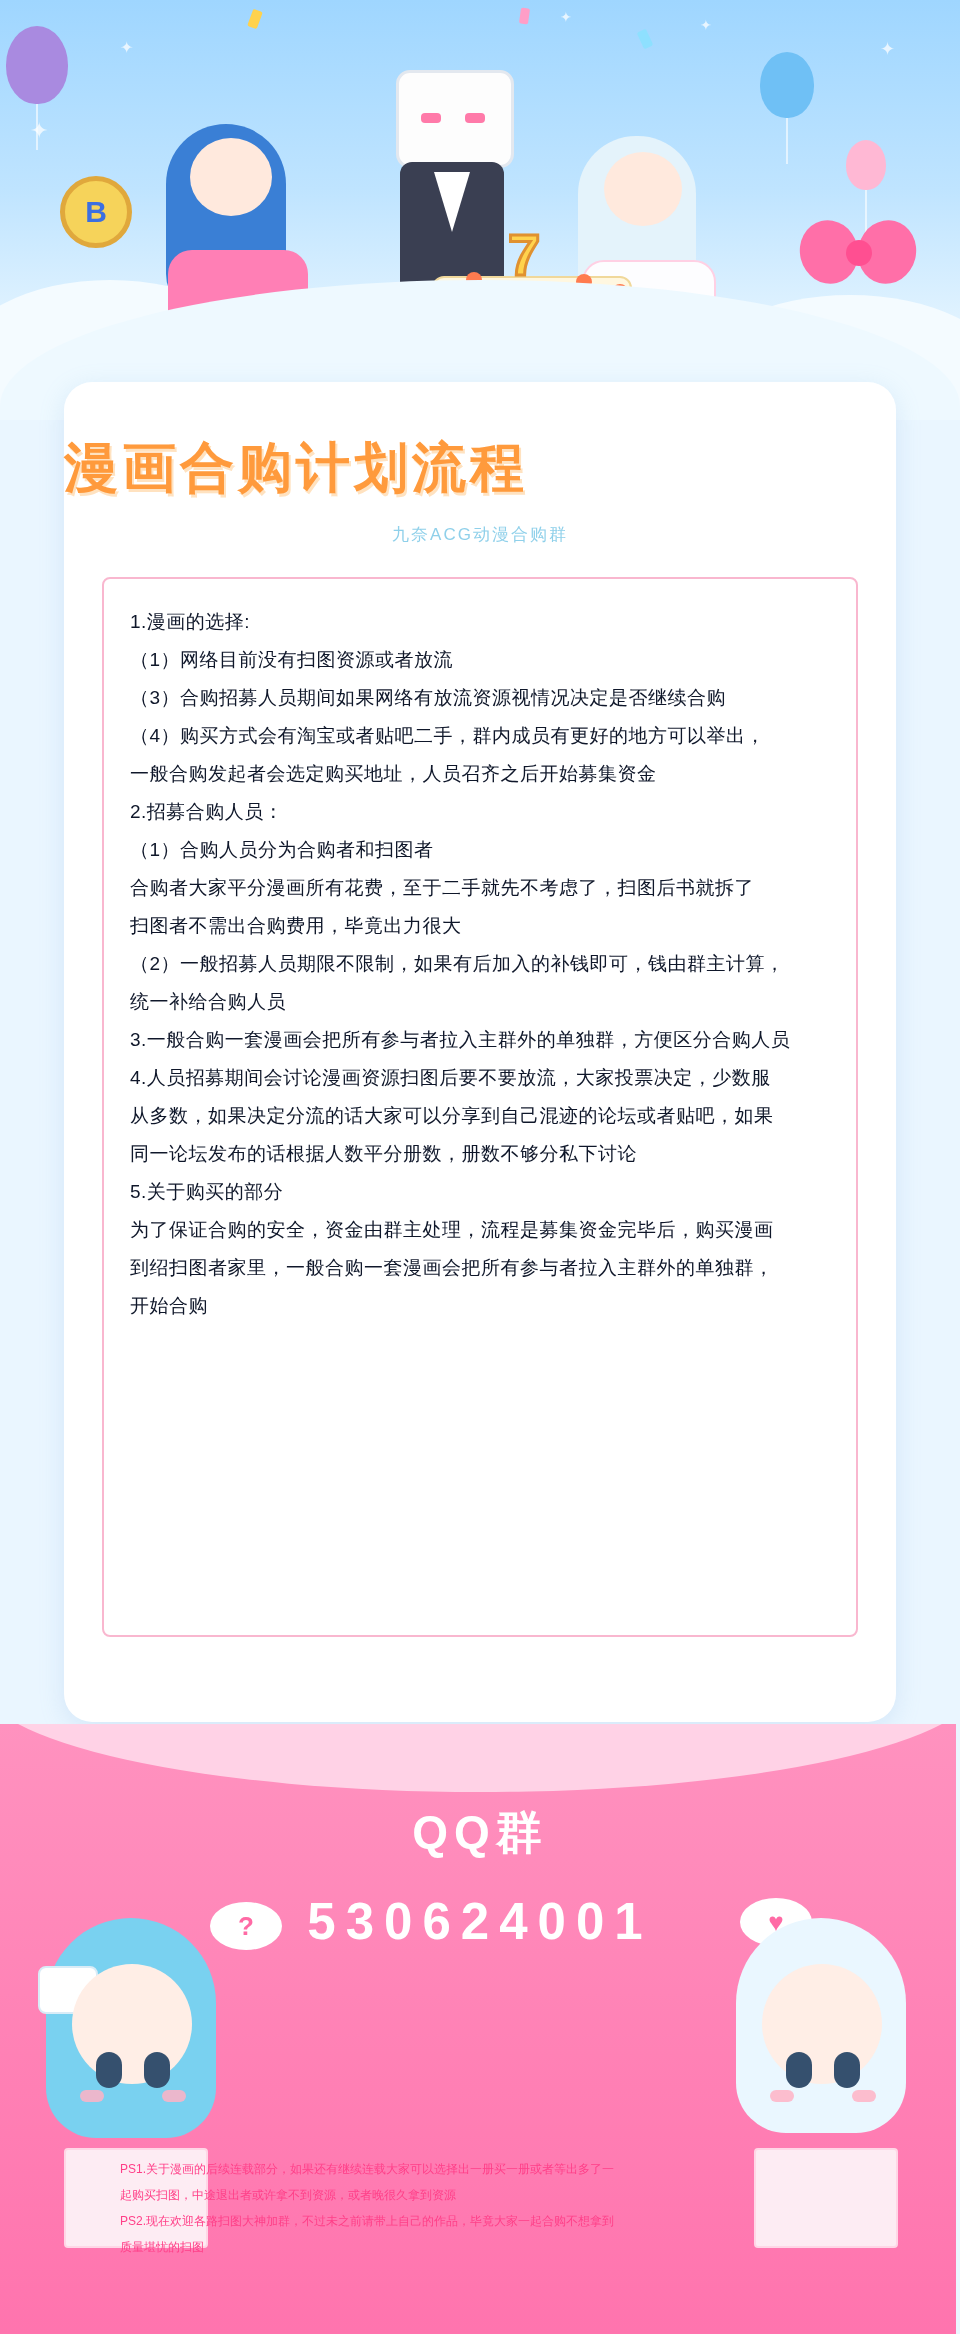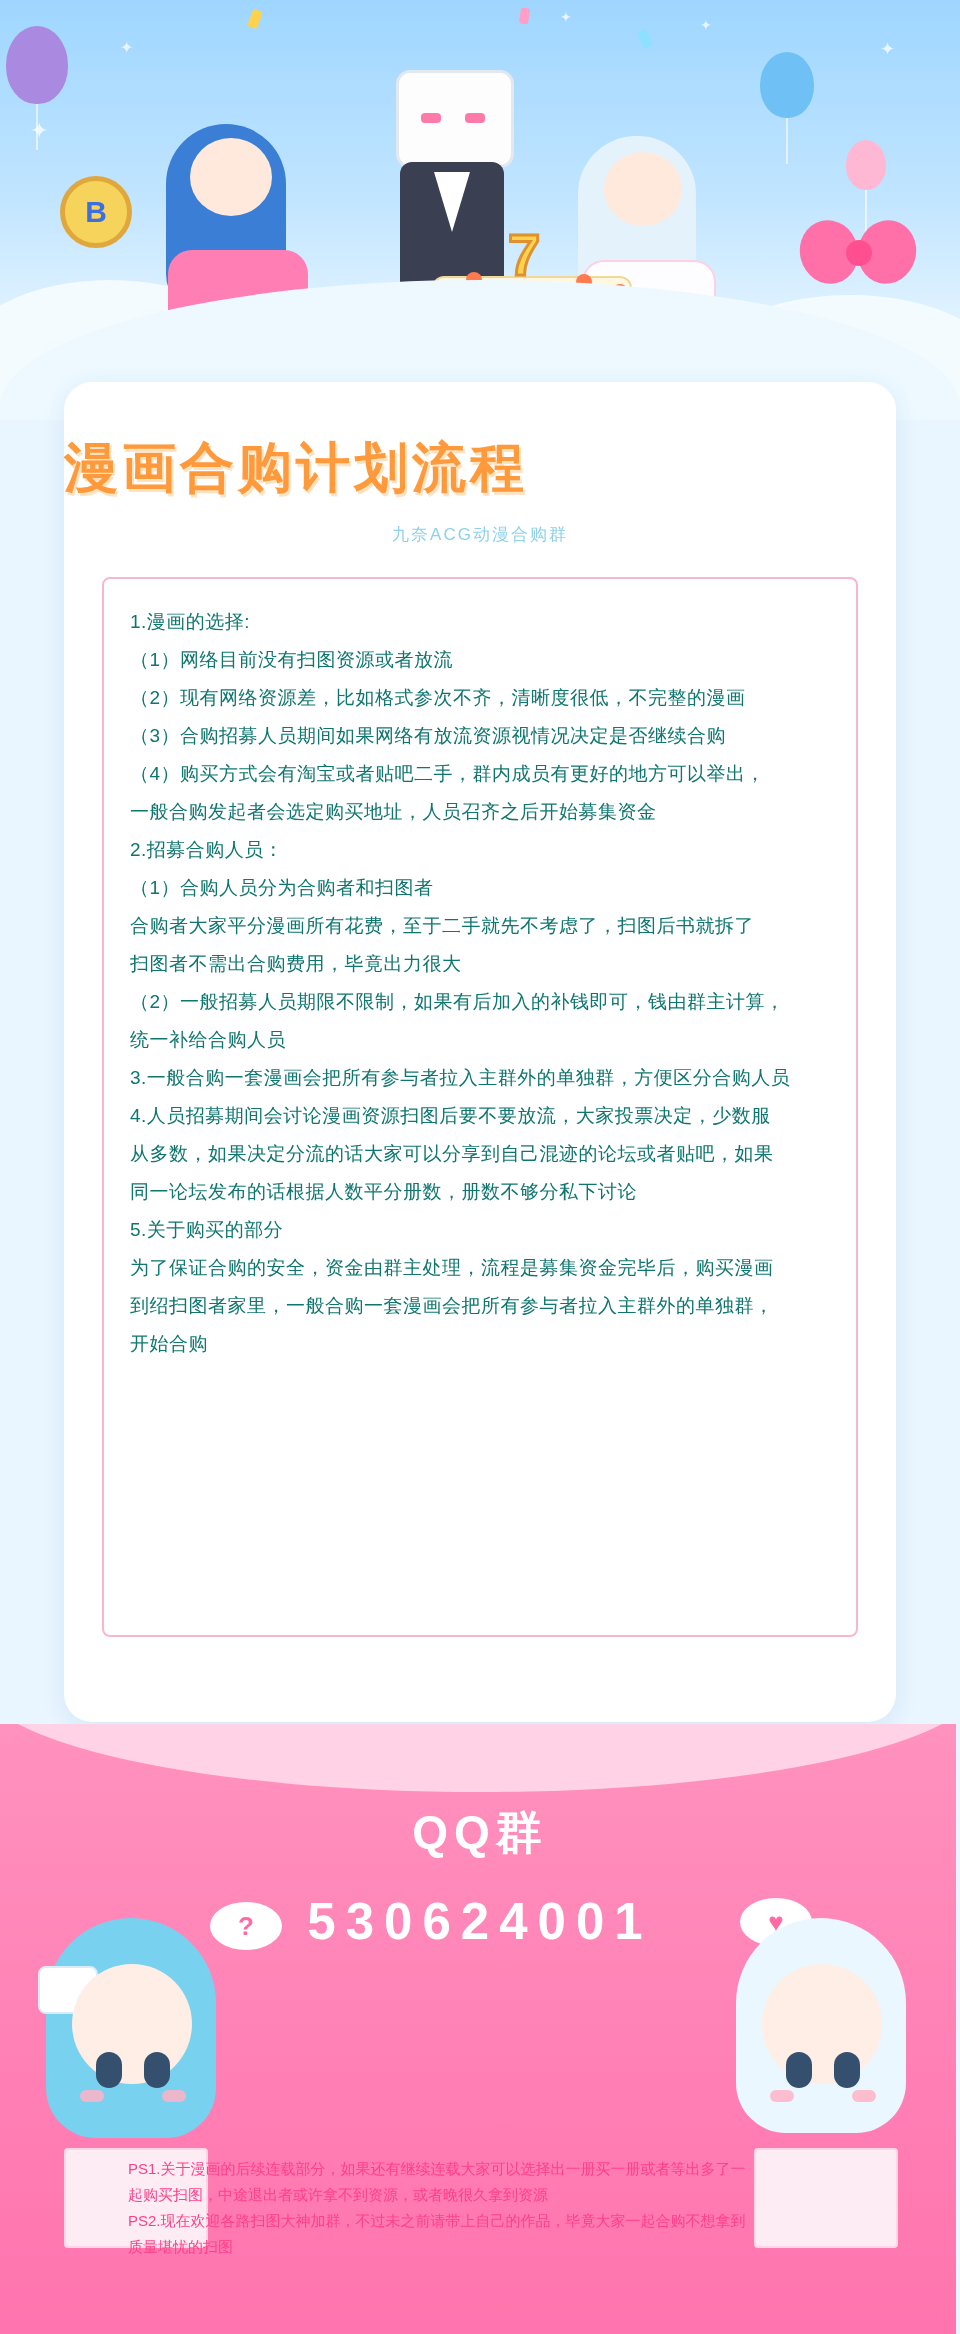--- a/index.html
+++ b/index.html
@@ -252,21 +252,21 @@
     left: 38px;
     top: 195px;
     width: 756px;
     height: 1060px;
     border: 2px solid #f9b7cf;
     border-radius: 8px;
     box-sizing: border-box;
     padding: 24px 26px;
   }
   .line {
-    color: #0f766e;
+    color: #0f172a;
     font-size: 19px;
     line-height: 38px;
     letter-spacing: .5px;
     white-space: pre-wrap;
   }
 
   
   .bottom {
     position: absolute;
     left: 0;
@@ -317,24 +317,23 @@
     letter-spacing: 10px;
   }
   .ps-block {
     position: absolute;
     left: 120px;
     top: 432px;
     width: 740px;
   }
   .ps-line {
     color: #ff3f88;
-    font-size: 15px;
+    font-size: 12px;
     line-height: 26px;
     white-space: pre-wrap;
-    margin-left: 8px;
   }
 
   .bchar {
     position: absolute;
     bottom: 96px;
   }
   .bchar-left { left: 20px; width: 230px; height: 330px; }
   .bchar-right{ left: 710px; width: 230px; height: 330px; }
   .b-hair-blue {
     position: absolute; left: 26px; top: 10px;
@@ -465,21 +464,20 @@
     <div class="banner-clouds"></div>
   </div>
 
   <div class="card">
     <div class="title">漫画合购计划流程</div>
     <div class="subtitle">九奈ACG动漫合购群</div>
 
     <div class="inner-box">
       <div class="line">1.漫画的选择:</div>
       <div class="line">（1）网络目前没有扫图资源或者放流</div>
-      <div class="line">（2）现有网络资源差，比如格式参次不齐，清晰度很低，不完整的漫画</div>
       <div class="line">（3）合购招募人员期间如果网络有放流资源视情况决定是否继续合购</div>
       <div class="line">（4）购买方式会有淘宝或者贴吧二手，群内成员有更好的地方可以举出，</div>
       <div class="line">一般合购发起者会选定购买地址，人员召齐之后开始募集资金</div>
       <div class="line">2.招募合购人员：</div>
       <div class="line">（1）合购人员分为合购者和扫图者</div>
       <div class="line">合购者大家平分漫画所有花费，至于二手就先不考虑了，扫图后书就拆了</div>
       <div class="line">扫图者不需出合购费用，毕竟出力很大</div>
       <div class="line">（2）一般招募人员期限不限制，如果有后加入的补钱即可，钱由群主计算，</div>
       <div class="line">统一补给合购人员</div>
       <div class="line">3.一般合购一套漫画会把所有参与者拉入主群外的单独群，方便区分合购人员</div>

